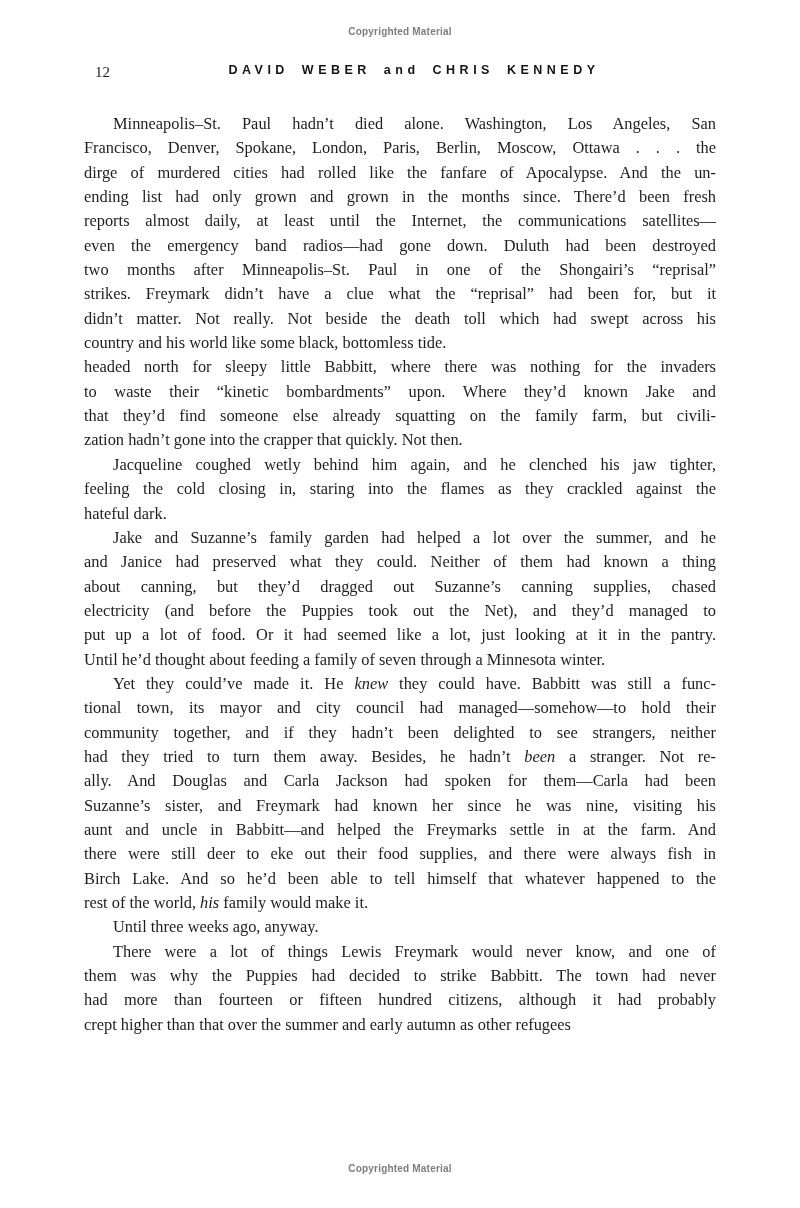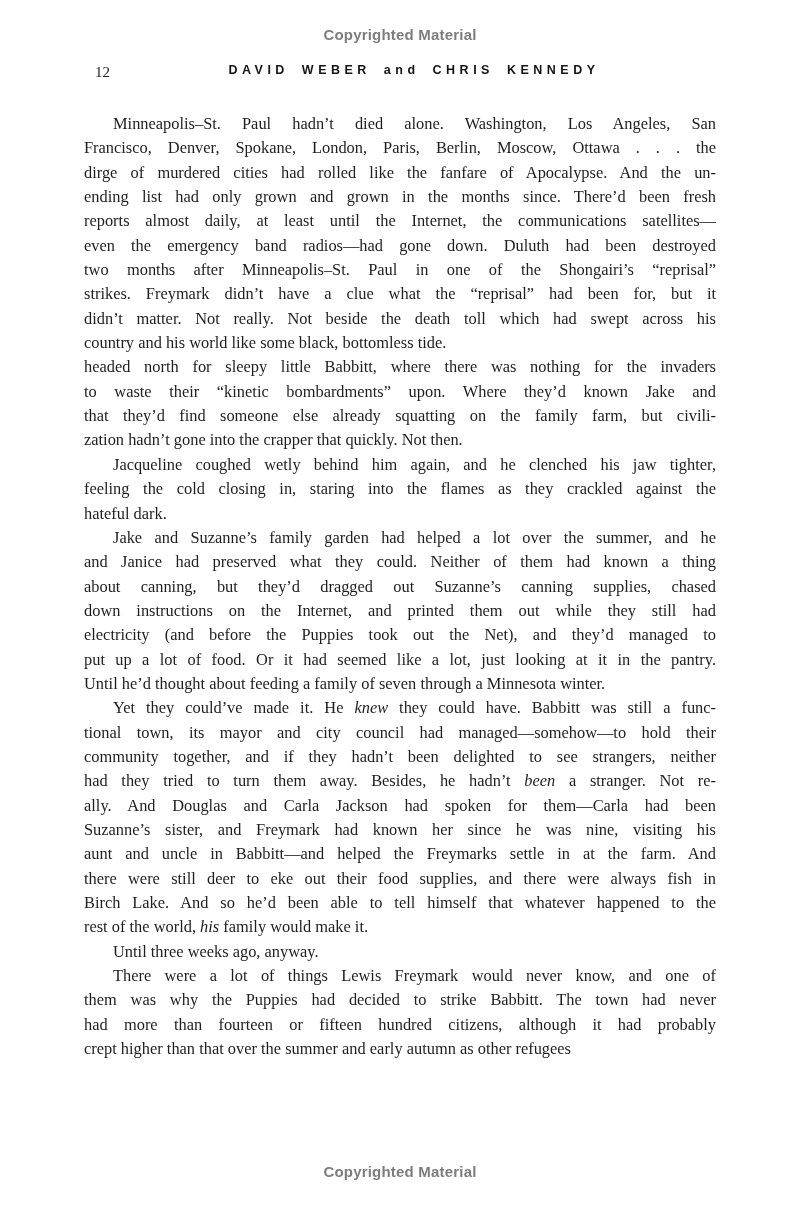--- a/index.html
+++ b/index.html
@@ -16,21 +16,21 @@
     font-family: "Liberation Serif", "DejaVu Serif", serif;
     color: #1e1e1e;
   }
   .copyright {
     position: absolute;
     left: 0;
     right: 0;
     text-align: center;
     font-family: "Liberation Sans", "DejaVu Sans", sans-serif;
     font-weight: bold;
-    font-size: 15px;
+    font-size: 10px;
     color: #7d7d7d;
     letter-spacing: 0.2px;
   }
   .copyright.top { top: 26px; }
   .copyright.bottom { top: 1163px; }
 
   .running-header {
     position: absolute;
     top: 63px;
     left: 0;
@@ -111,21 +111,20 @@
       </div>
       <div class="para">
         <div class="line para-first"><span>Jacqueline coughed wetly behind him again, and he clenched his jaw tighter,</span></div>
         <div class="line"><span>feeling the cold closing in, staring into the flames as they crackled against the</span></div>
         <div class="line para-last"><span>hateful dark.</span></div>
       </div>
       <div class="para">
         <div class="line para-first"><span>Jake and Suzanne’s family garden had helped a lot over the summer, and he</span></div>
         <div class="line"><span>and Janice had preserved what they could. Neither of them had known a thing</span></div>
         <div class="line"><span>about canning, but they’d dragged out Suzanne’s canning supplies, chased</span></div>
-        <div class="line"><span>down instructions on the Internet, and printed them out while they still had</span></div>
         <div class="line"><span>electricity (and before the Puppies took out the Net), and they’d managed to</span></div>
         <div class="line"><span>put up a lot of food. Or it had seemed like a lot, just looking at it in the pantry.</span></div>
         <div class="line para-last"><span>Until he’d thought about feeding a family of seven through a Minnesota winter.</span></div>
       </div>
       <div class="para">
         <div class="line para-first"><span>Yet they could’ve made it. He </span><em>knew</em><span> they could have. Babbitt was still a func-</span></div>
         <div class="line"><span>tional town, its mayor and city council had managed—somehow—to hold their</span></div>
         <div class="line"><span>community together, and if they hadn’t been delighted to see strangers, neither</span></div>
         <div class="line"><span>had they tried to turn them away. Besides, he hadn’t </span><em>been</em><span> a stranger. Not re-</span></div>
         <div class="line"><span>ally. And Douglas and Carla Jackson had spoken for them—Carla had been</span></div>

